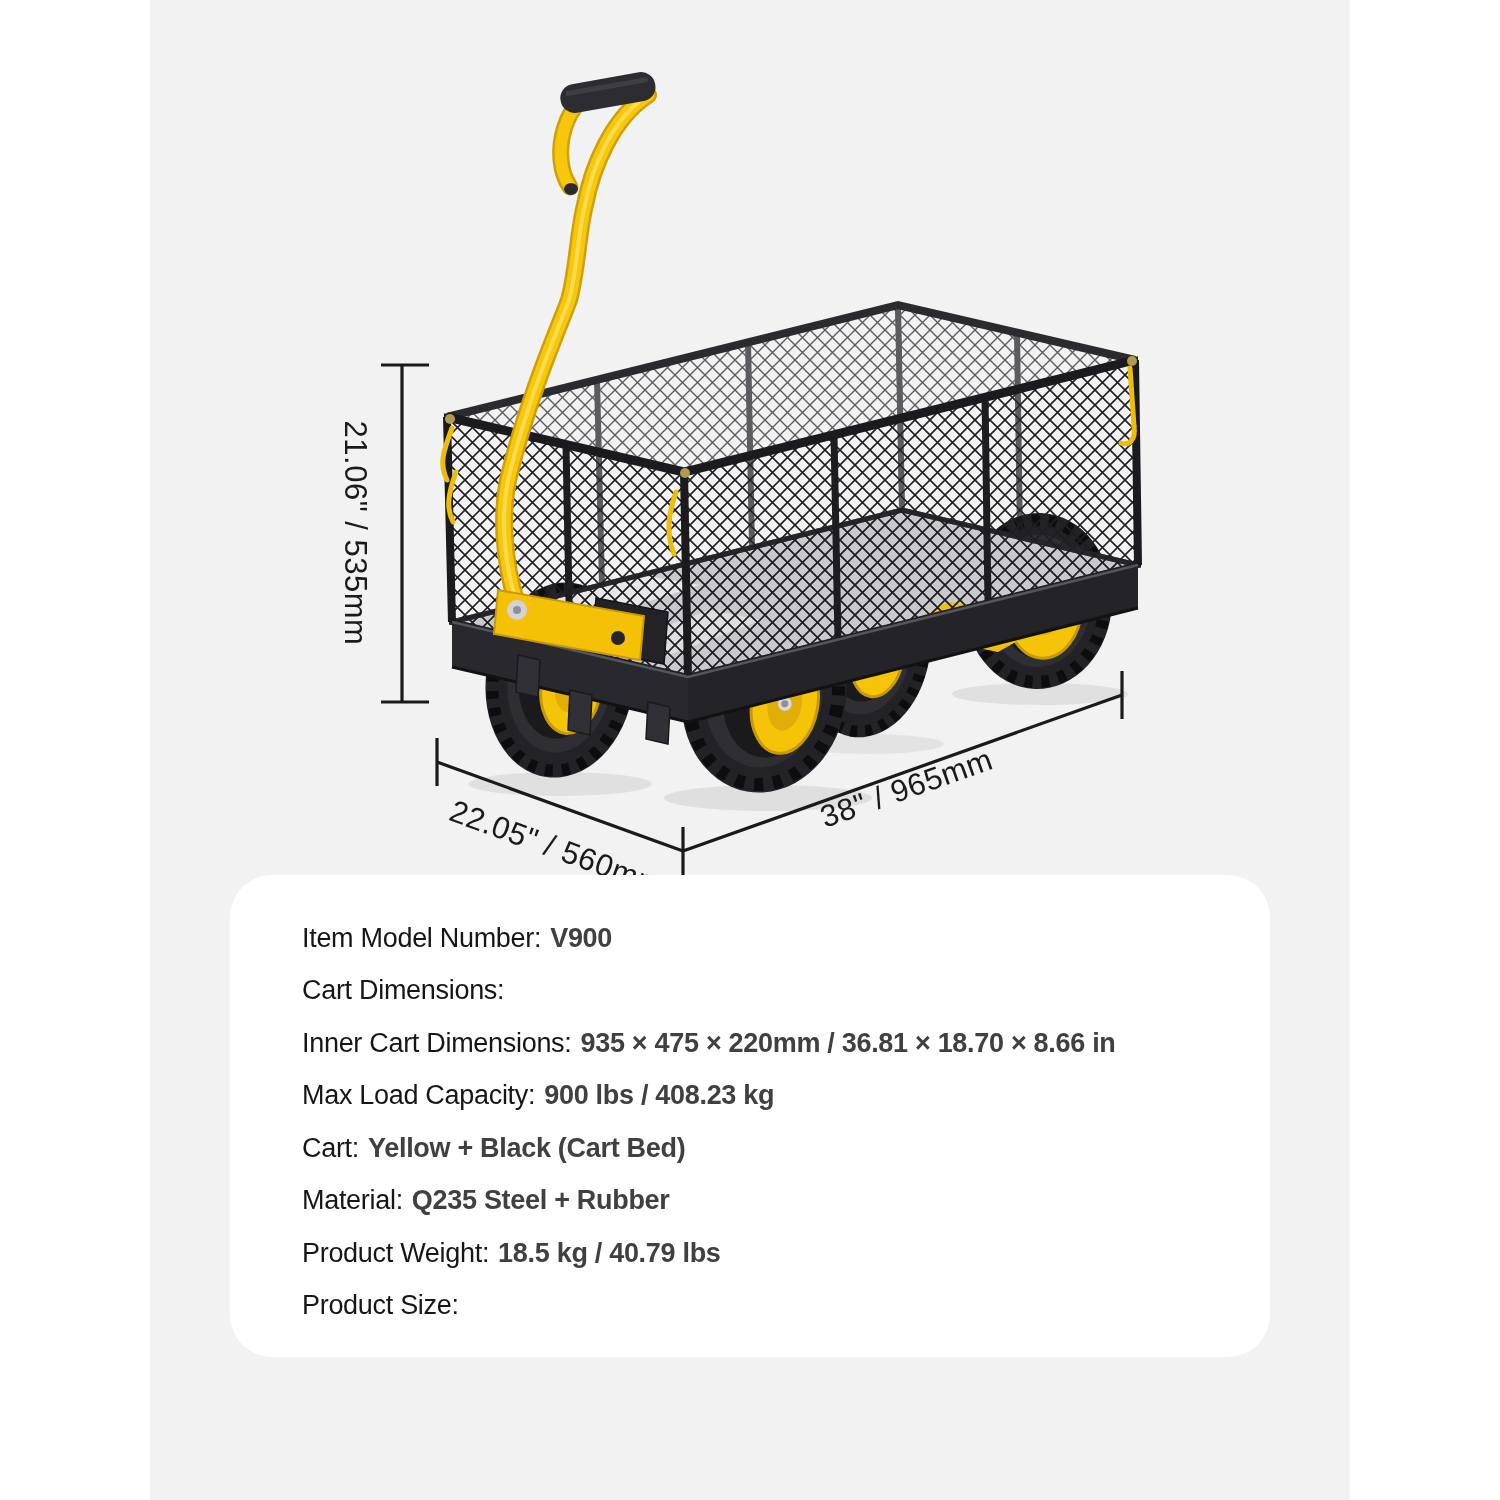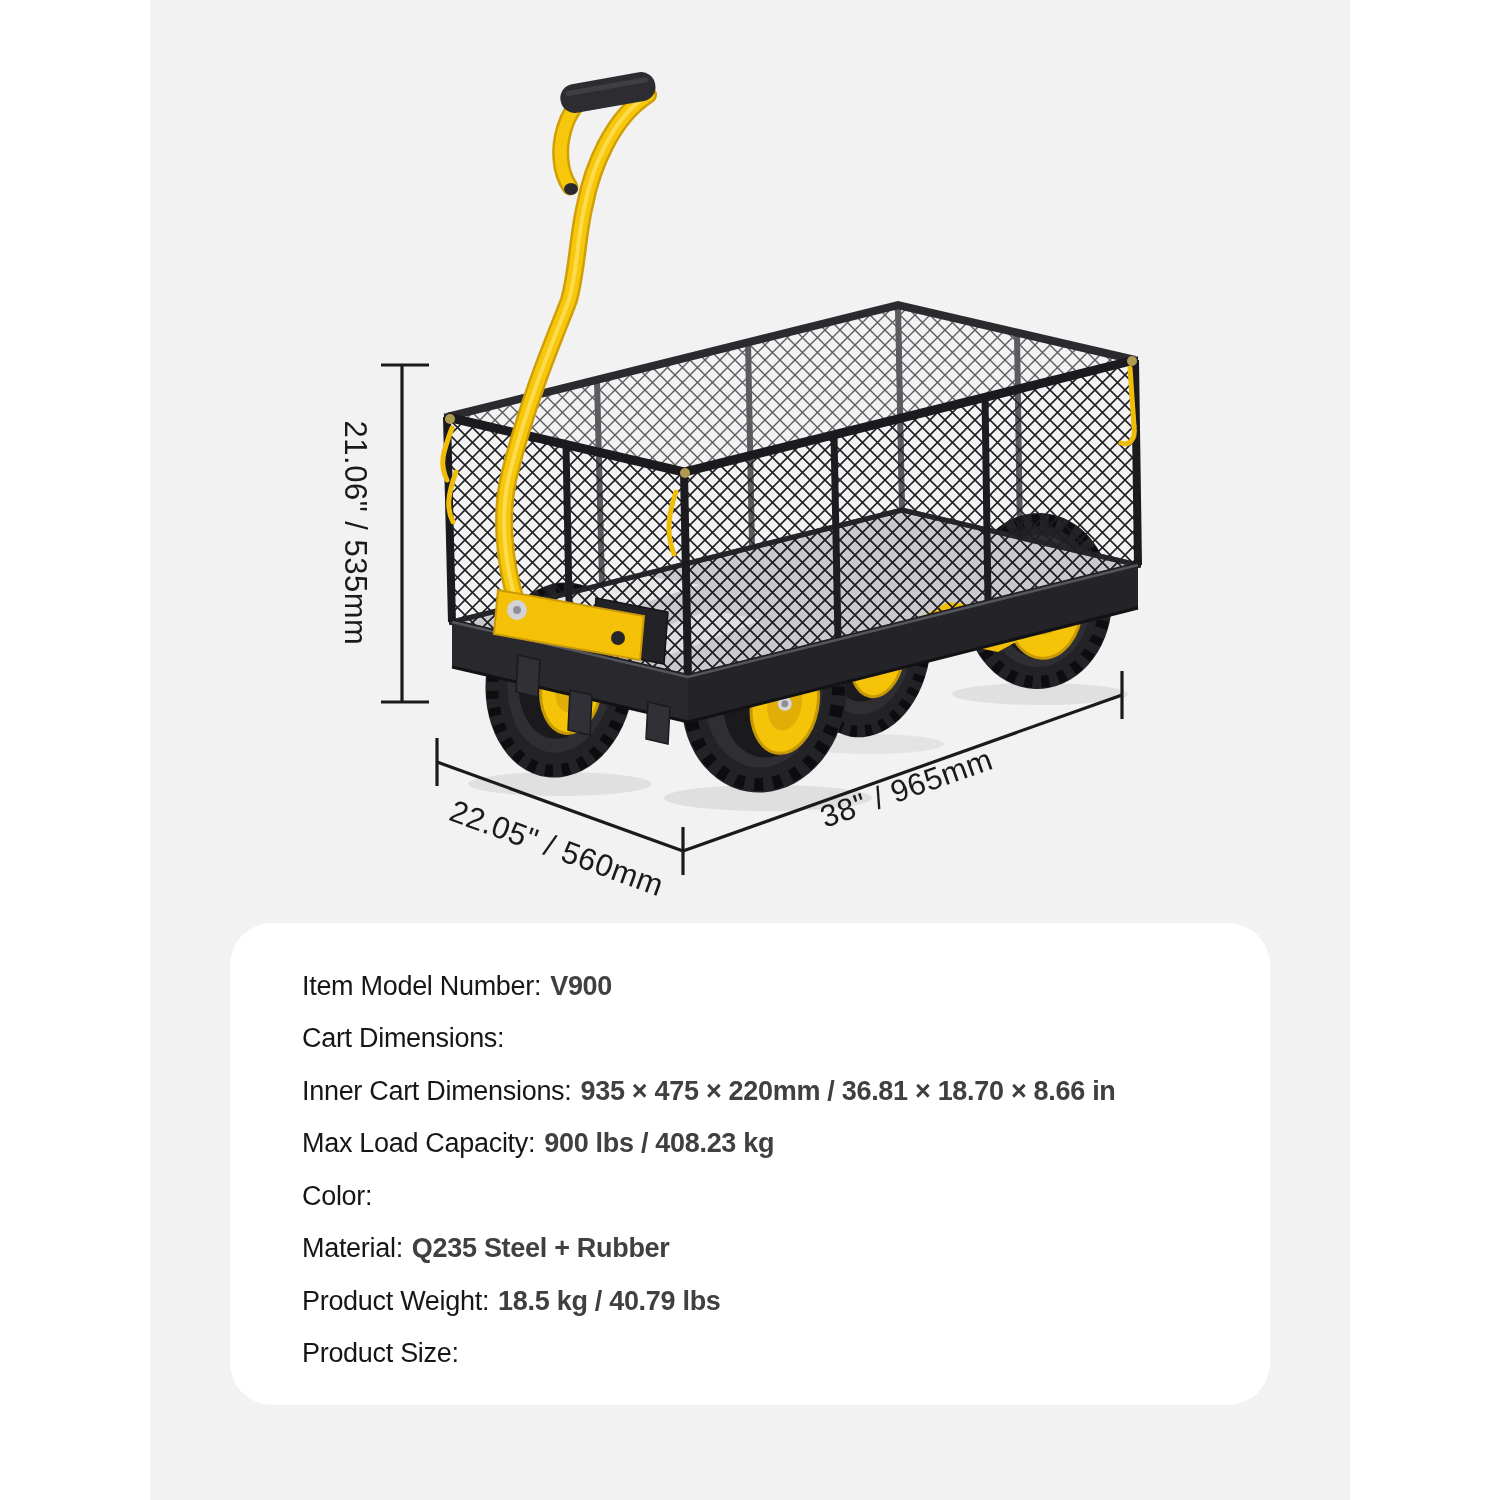--- a/index.html
+++ b/index.html
@@ -13,21 +13,21 @@
     background:#f2f2f3;
   }
   .cart-svg{
     position:absolute;left:0;top:0;width:1500px;height:945px;
     font-family:"Liberation Sans", sans-serif;
   }
   .dim-label{
     font-size:31px;fill:#1a1a1a;letter-spacing:0.5px;
   }
   .spec-panel{
-    position:absolute;left:230px;top:923px;width:1040px;height:482px;
+    position:absolute;left:230px;top:875px;width:1040px;height:482px;
     background:#ffffff;border-radius:42px;
   }
   .spec-rows{padding:37px 0 0 72px;}
   .spec-row{
     height:52.5px;display:flex;align-items:center;white-space:nowrap;
     font-size:27px;letter-spacing:-0.3px;color:#161616;
   }
   .spec-label{font-weight:400;}
   .spec-value{margin-left:9px;color:#404040;font-weight:700;}
 </style>
@@ -195,21 +195,22 @@
     </div>
     <div class="spec-row">
       <span class="spec-label">Inner Cart Dimensions:</span>
       <span class="spec-value">935 × 475 × 220mm / 36.81 × 18.70 × 8.66 in</span>
     </div>
     <div class="spec-row">
       <span class="spec-label">Max Load Capacity:</span>
       <span class="spec-value">900 lbs / 408.23 kg</span>
     </div>
     <div class="spec-row">
-      <span class="spec-label">Color:</span>
+      <span class="spec-label">Cart:</span>
+      <span class="spec-value">Yellow + Black (Cart Bed)</span>
     </div>
     <div class="spec-row">
       <span class="spec-label">Material:</span>
       <span class="spec-value">Q235 Steel + Rubber</span>
     </div>
     <div class="spec-row">
       <span class="spec-label">Product Weight:</span>
       <span class="spec-value">18.5 kg / 40.79 lbs</span>
     </div>
     <div class="spec-row">

